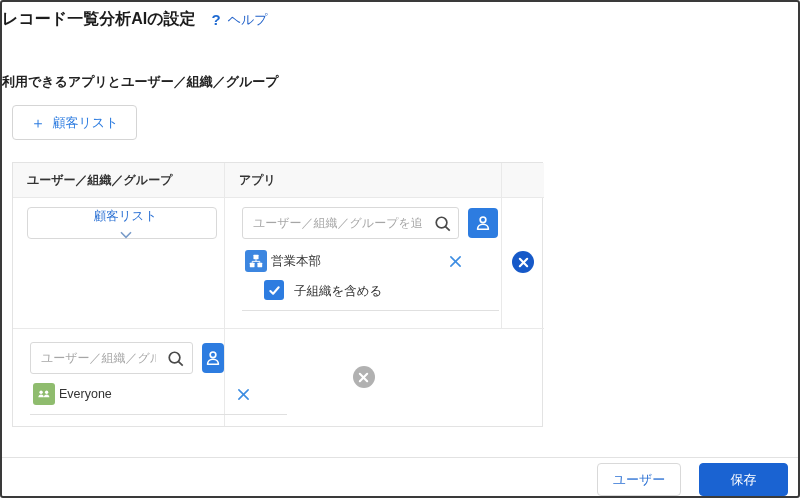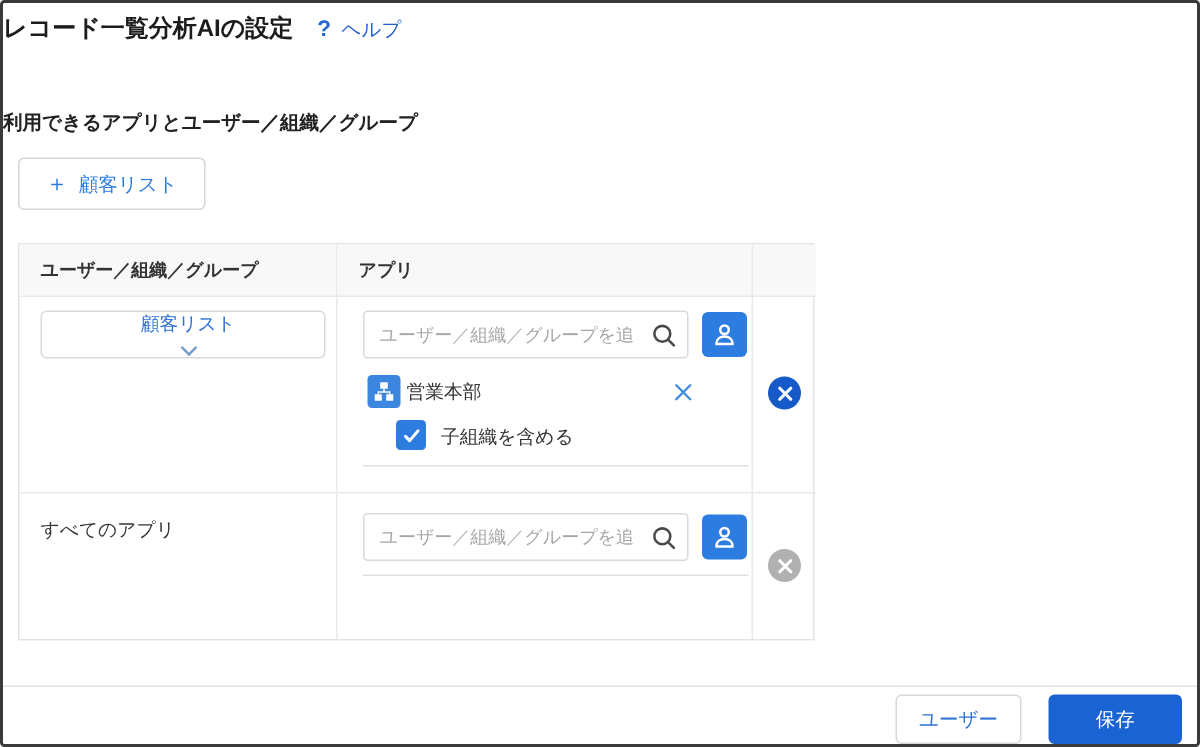--- a/index.html
+++ b/index.html
@@ -205,42 +205,57 @@
       </div>
     </div>
     <div class="cell c3 row1 remove-cell r1">
       <button class="circle-x blue">
         <svg width="11" height="11" viewBox="0 0 12 12">
             <path d="M2 2l8 8M10 2l-8 8" stroke="#fff" stroke-width="2.3" stroke-linecap="round"></path>
           </svg>
       </button>
     </div>
 
-    <div class="cell c1 row2 app-cell-2">
-      <span>すべてのアプリ</span>
-    </div>
     <div class="cell c2 row2 users-cell r2">
       <div class="search-row">
         <div class="search-box">
           <input type="text" placeholder="ユーザー／組織／グループを追加" style="">
           <button class="search-icon-btn">
             <svg width="19" height="19" viewBox="0 0 20 20">
                 <circle cx="9" cy="9" r="5.6" fill="none" stroke="#4a4a4a" stroke-width="1.8"></circle>
                 <line x1="13.2" y1="13.2" x2="17.6" y2="17.6" stroke="#4a4a4a" stroke-width="1.8"></line>
               </svg>
           </button>
         </div>
         <button class="picker-btn">
           <svg width="20" height="20" viewBox="0 0 24 24">
               <circle cx="12" cy="8.2" r="3.4" fill="none" stroke="#fff" stroke-width="2"></circle>
               <path d="M5.5 19.5c0-3.8 2.9-6 6.5-6s6.5 2.2 6.5 6z" fill="none" stroke="#fff" stroke-width="2" stroke-linejoin="round"></path>
             </svg>
         </button>
       </div>
       <div class="entry-block">
+        <div class="entry-row r2">
+          <span class="entity-icon everyone">
+            <svg width="16" height="16" viewBox="0 0 22 22">
+                <g fill="#fff">
+                  <circle cx="7" cy="8.6" r="2.3"></circle>
+                  <path d="M3.2 15.6c0-2.4 1.7-3.9 3.8-3.9s3.8 1.5 3.8 3.9z"></path>
+                  <circle cx="14.6" cy="8.6" r="2.3"></circle>
+                  <path d="M10.8 15.6c0-2.4 1.7-3.9 3.8-3.9s3.8 1.5 3.8 3.9z"></path>
+                </g>
+              </svg>
+          </span>
+          <span class="entity-name">Everyone</span>
+          <button class="tag-remove">
+            <svg width="13" height="13" viewBox="0 0 14 14">
+                <path d="M2 2l10 10M12 2L2 12" stroke="#3d8de2" stroke-width="1.7" stroke-linecap="round"></path>
+              </svg>
+          </button>
+        </div>
         <div class="entry-divider r2"></div>
       </div>
     </div>
     <div class="cell c3 row2 remove-cell r2">
       <button class="circle-x gray">
         <svg width="11" height="11" viewBox="0 0 12 12">
             <path d="M2 2l8 8M10 2l-8 8" stroke="#fff" stroke-width="2.3" stroke-linecap="round"></path>
           </svg>
       </button>
     </div>

